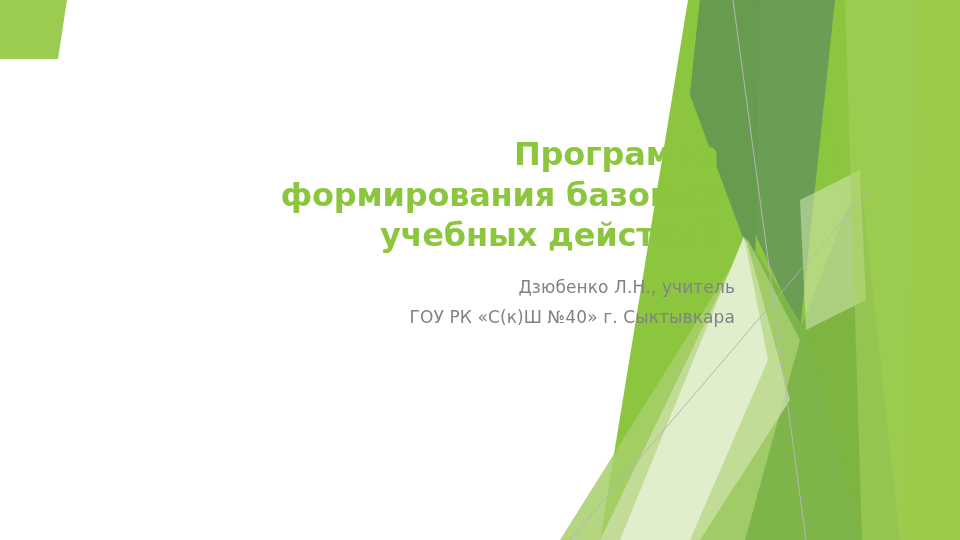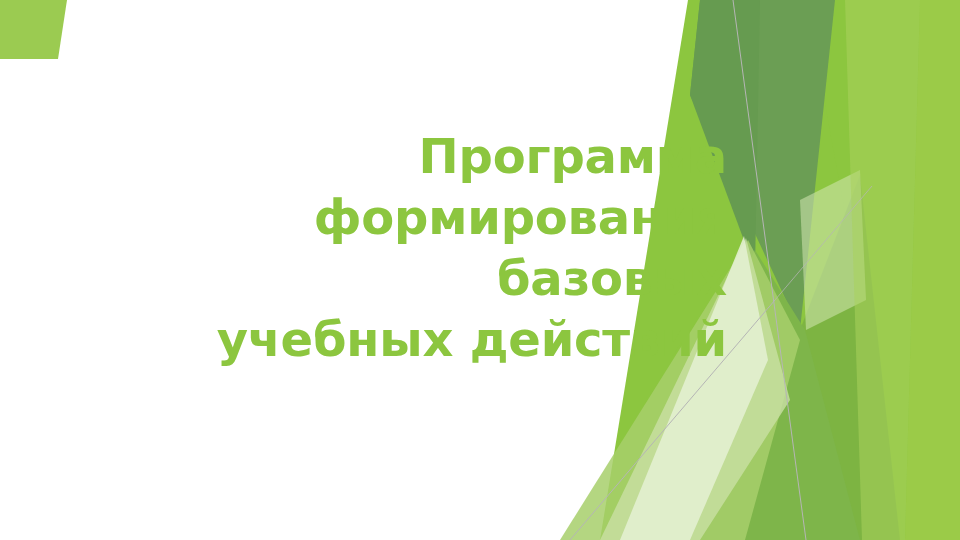--- a/index.html
+++ b/index.html
@@ -35,24 +35,24 @@
   #text-block {
     position: absolute;
     left: 90px;
     top: 118px;
     width: 645px;
     text-align: right;
     z-index: 5;
   }
 
   #slide-title {
-    margin: 8px;
+    margin: 16px;
     font-family: "DejaVu Sans", "Liberation Sans", sans-serif;
     font-weight: bold;
-    font-size: 48px;
+    font-size: 32px;
     line-height: 1.27;
     letter-spacing: -0.2px;
     color: #8CC63F;
     text-align: right;
     white-space: pre-line;
   }
 
   #subtitle-block {
     margin-top: 16px;
     text-align: right;
@@ -108,15 +108,19 @@
 
   <svg id="deco-corner" viewBox="0 0 960 540" preserveAspectRatio="none" xmlns="http://www.w3.org/2000/svg">
     <polygon points="0,0 67,0 58,59 0,59" fill="#9BCB51"></polygon>
   </svg>
 
   <div id="text-block">
     <h1 id="slide-title">Программа
 формирования базовых
 учебных действий</h1>
 
+    <div id="subtitle-block">
+      <div class="subtitle-line">Дзюбенко Л.Н., учитель</div>
+      <div class="subtitle-line">ГОУ РК «С(к)Ш №40» г. Сыктывкара</div>
+    </div>
   </div>
 
 </div>
 
 </body></html>

